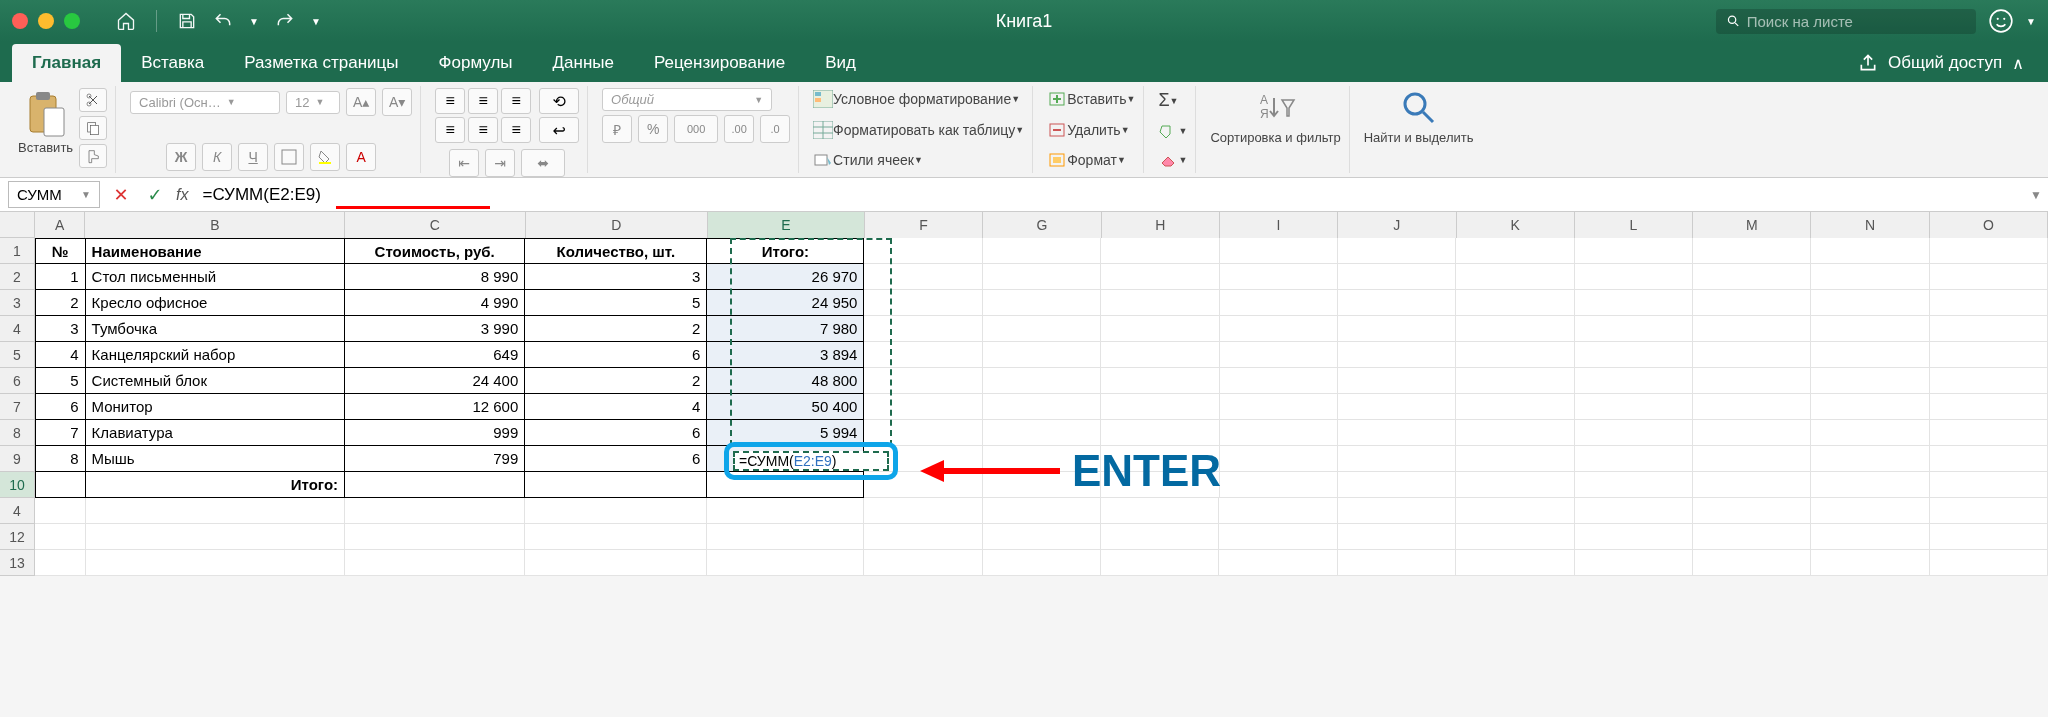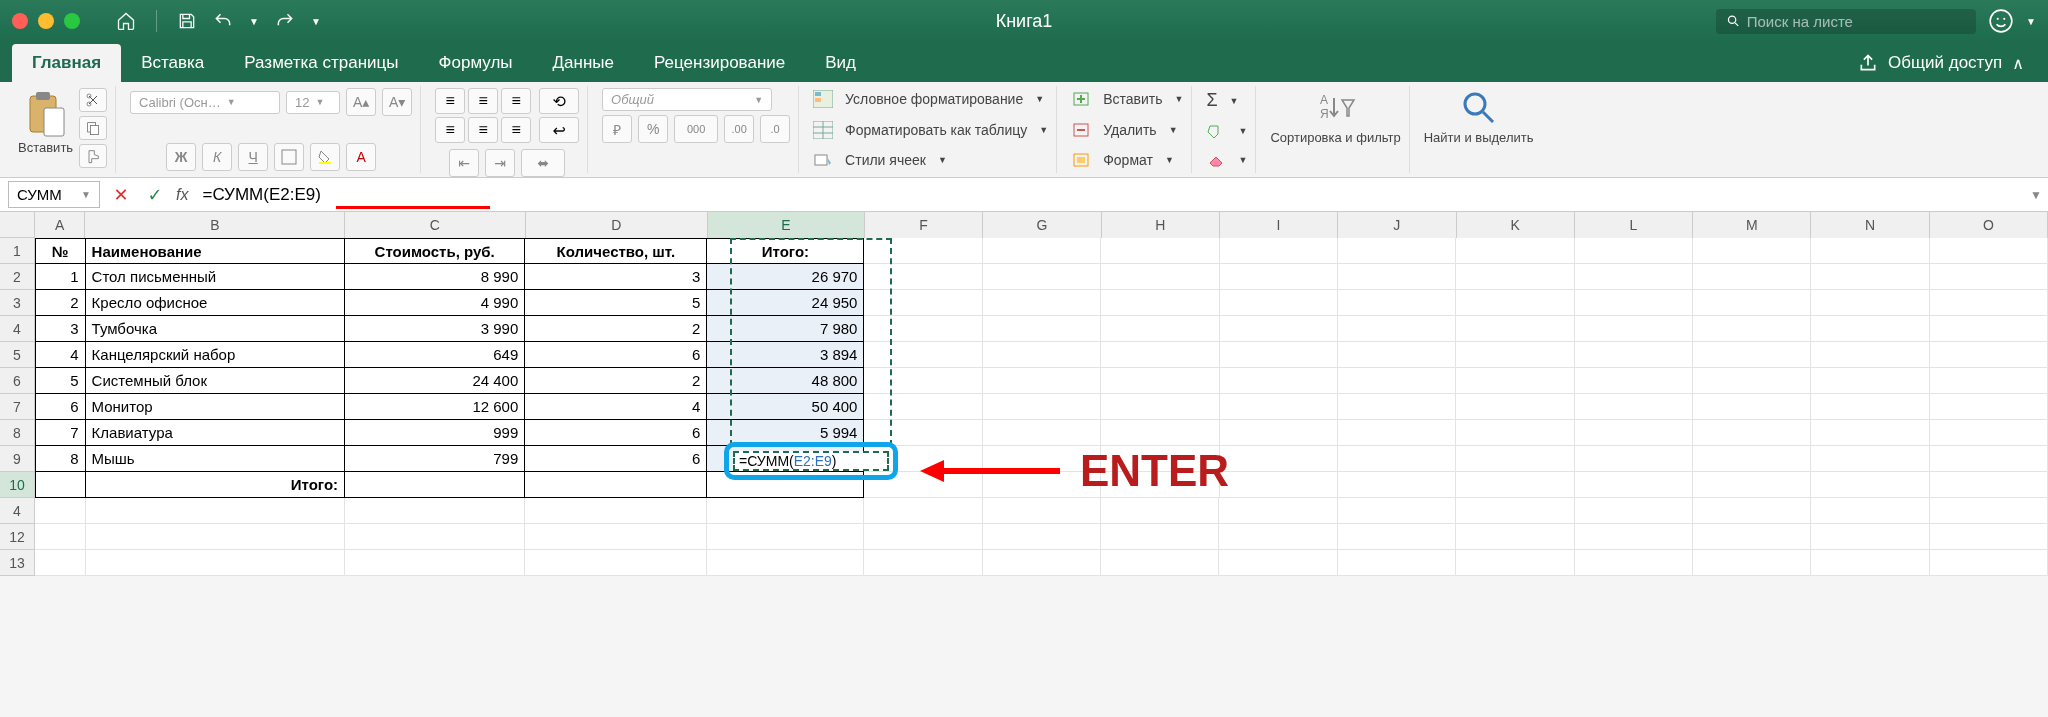--- a/index.html
+++ b/index.html
@@ -35,21 +35,21 @@
 .paste-ico svg { width: 100%; height: 100%; }
 .rlabel { font-size: 13px; color: #444; }
 .minibtns { display: flex; flex-direction: column; gap: 4px; justify-content: center; }
 .minibtn { width: 28px; height: 24px; border: 1px solid #ccc; border-radius: 3px; display: flex; align-items: center; justify-content: center; background: #fafafa; }
 .fontrow { display: flex; gap: 6px; align-items: center; }
 .fbox { border: 1px solid #ccc; background: #fff; border-radius: 3px; padding: 3px 8px; font-size: 13px; color: #999; display: flex; align-items: center; gap: 6px; }
 .fbtn { width: 30px; height: 28px; border: 1px solid #ccc; border-radius: 3px; background: #fafafa; display: flex; align-items: center; justify-content: center; font-size: 14px; color: #888; }
 .aligngrid { display: grid; grid-template-columns: repeat(3, 30px); gap: 3px; }
 .abtn { width: 30px; height: 26px; border: 1px solid #ccc; border-radius: 3px; background: #fafafa; display: flex; align-items: center; justify-content: center; }
 .nfmt { display: flex; flex-direction: column; gap: 4px; }
-.cfrow { display: flex; align-items: center; gap: 12px; font-size: 14px; color: #444; padding: 2px 0; }
+.cfrow { display: flex; align-items: center; gap: 0; font-size: 14px; color: #444; padding: 2px 0; }
 .cfrow svg { width: 20px; height: 18px; }
 .big-ico { display: flex; flex-direction: column; align-items: center; gap: 2px; }
 .big-ico svg { width: 40px; height: 40px; }
 
 
 .fbar { height: 34px; background: #fff; border-bottom: 1px solid #ccc; display: flex; align-items: center; padding: 0 8px; gap: 8px; position: relative; }
 .namebox { width: 92px; border: 1px solid #bbb; padding: 4px 8px; font-size: 15px; display: flex; align-items: center; justify-content: space-between; }
 .fctl { width: 26px; height: 26px; display: flex; align-items: center; justify-content: center; font-size: 18px; }
 .fctl.x { color: #d33; }
 .fctl.chk { color: #2a8a4a; }
@@ -72,21 +72,21 @@
 .cell.b { border-right: 1px solid #000; border-bottom: 1px solid #000; }
 .cell.bt { border-top: 1px solid #000; }
 .cell.bl { border-left: 1px solid #000; }
 .cell.hdr { font-weight: 700; justify-content: center; }
 .cell.num { justify-content: flex-end; }
 .cell.rng { background: #eaf0f7; }
 .rangebox { position: absolute; border: 2px dashed #1e6b4e; pointer-events: none; }
 .activecell { position: absolute; border: 5px solid #0ea5e9; border-radius: 10px; pointer-events: none; }
 .activecell .inner { position: absolute; inset: 4px; font-size: 14px; display: flex; align-items: center; padding: 0 4px; background: #fff; border: 2px dashed #1e6b4e; }
 .activecell .ref { color: #3070c0; }
-.arrow-ann { position: absolute; display: flex; align-items: center; color: #b91c1c; font-size: 44px; font-weight: 900; gap: 20px; }
+.arrow-ann { position: absolute; display: flex; align-items: center; color: #0369a1; font-size: 44px; font-weight: 900; gap: 12px; }
 .arrow-ann svg { width: 140px; height: 30px; }
 
 .cw-rh { width: 36px; }
 .cw-A { width: 52px; }
 .cw-B { width: 268px; }
 .cw-C { width: 186px; }
 .cw-D { width: 188px; }
 .cw-E { width: 162px; }
 .cw-rest { width: 122px; }
 

